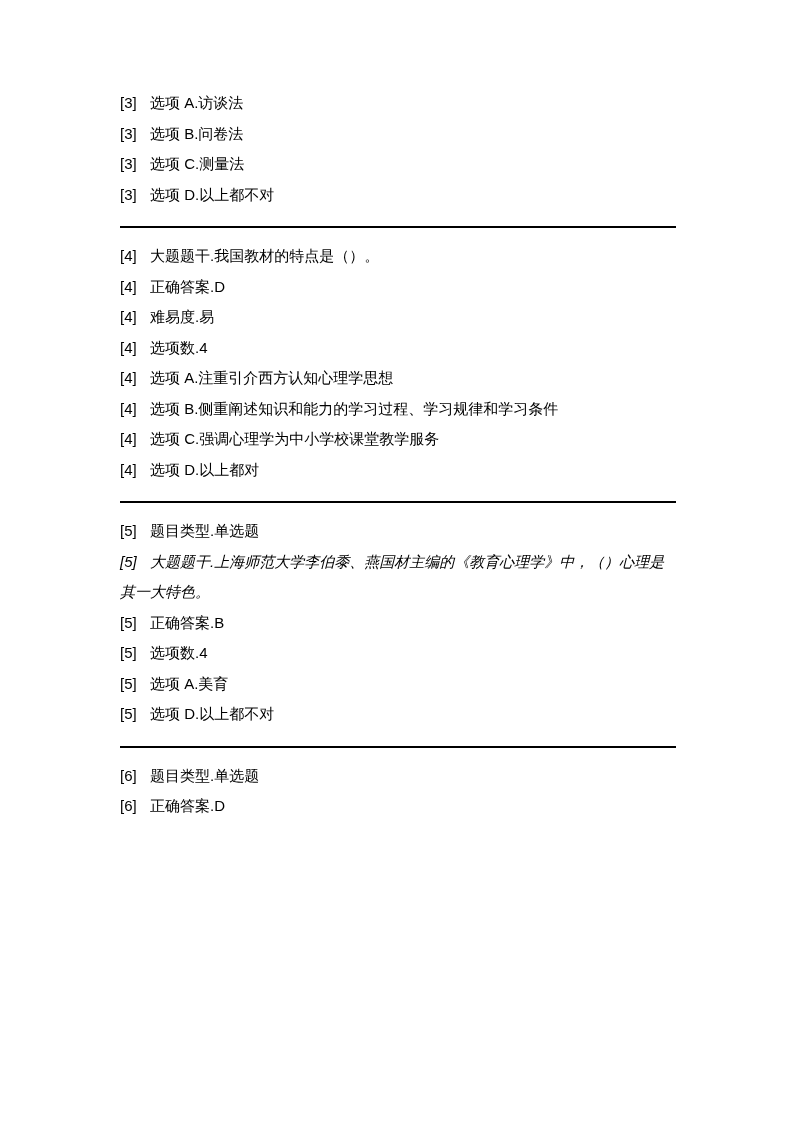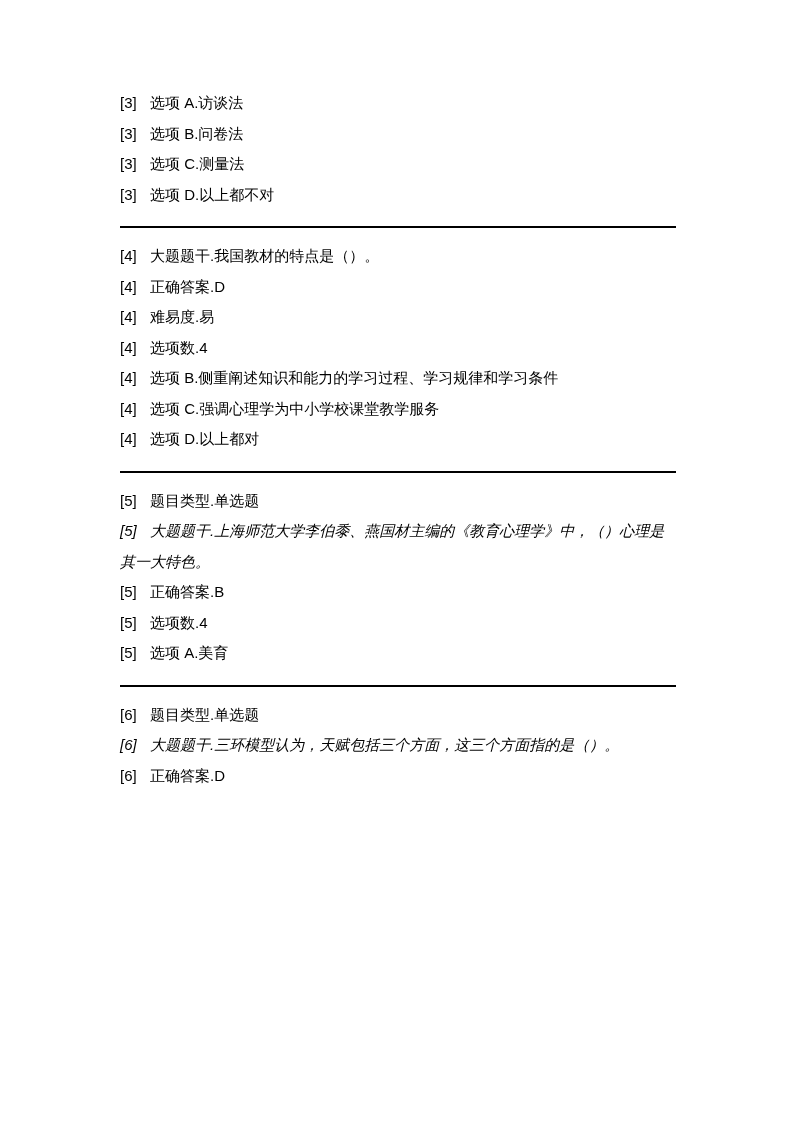--- a/index.html
+++ b/index.html
@@ -71,37 +71,38 @@
       <div class="line"><span class="tag">[3]</span><span class="txt">选项 D.以上都不对</span></div>
     </div>
 
     <hr class="rule">
 
     <div class="block">
       <div class="line"><span class="tag">[4]</span><span class="txt">大题题干.我国教材的特点是（）。</span></div>
       <div class="line"><span class="tag">[4]</span><span class="txt">正确答案.D</span></div>
       <div class="line"><span class="tag">[4]</span><span class="txt">难易度.易</span></div>
       <div class="line"><span class="tag">[4]</span><span class="txt">选项数.4</span></div>
+      <div class="line"><span class="tag">[4]</span><span class="txt">选项 A.注重引介西方认知心理学思想</span></div>
       <div class="line"><span class="tag">[4]</span><span class="txt">选项 B.侧重阐述知识和能力的学习过程、学习规律和学习条件</span></div>
       <div class="line"><span class="tag">[4]</span><span class="txt">选项 C.强调心理学为中小学校课堂教学服务</span></div>
       <div class="line"><span class="tag">[4]</span><span class="txt">选项 D.以上都对</span></div>
     </div>
 
     <hr class="rule">
 
     <div class="block">
       <div class="line"><span class="tag">[5]</span><span class="txt">题目类型.单选题</span></div>
       <div class="line wrap"><span class="tag">[5]</span><span class="txt">大题题干.上海师范大学李伯黍、燕国材主编的《教育心理学》中，（）心理是其一大特色。</span></div>
       <div class="line"><span class="tag">[5]</span><span class="txt">正确答案.B</span></div>
       <div class="line"><span class="tag">[5]</span><span class="txt">选项数.4</span></div>
       <div class="line"><span class="tag">[5]</span><span class="txt">选项 A.美育</span></div>
+      <div class="line"><span class="tag">[5]</span><span class="txt">选项 D.以上都不对</span></div>
     </div>
 
     <hr class="rule">
 
     <div class="block">
       <div class="line"><span class="tag">[6]</span><span class="txt">题目类型.单选题</span></div>
-      <div class="line wrap"><span class="tag">[6]</span><span class="txt">大题题干.三环模型认为，天赋包括三个方面，这三个方面指的是（）。</span></div>
       <div class="line"><span class="tag">[6]</span><span class="txt">正确答案.D</span></div>
     </div>
 
   </div>
 </div>
 
 </body></html>

